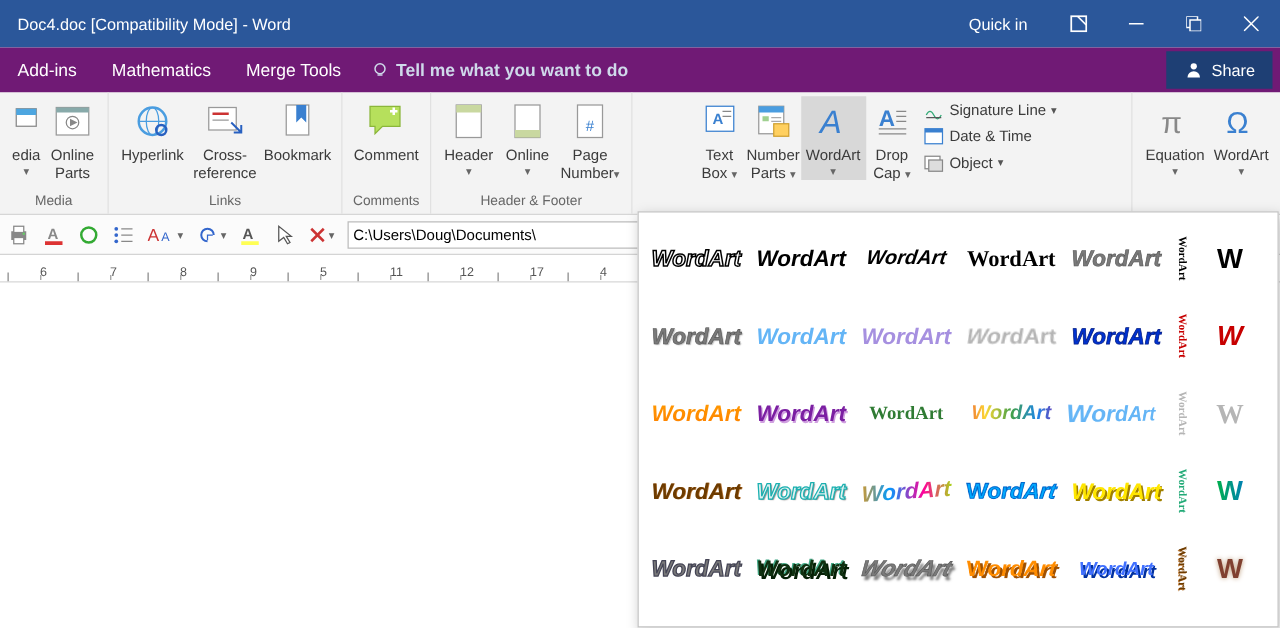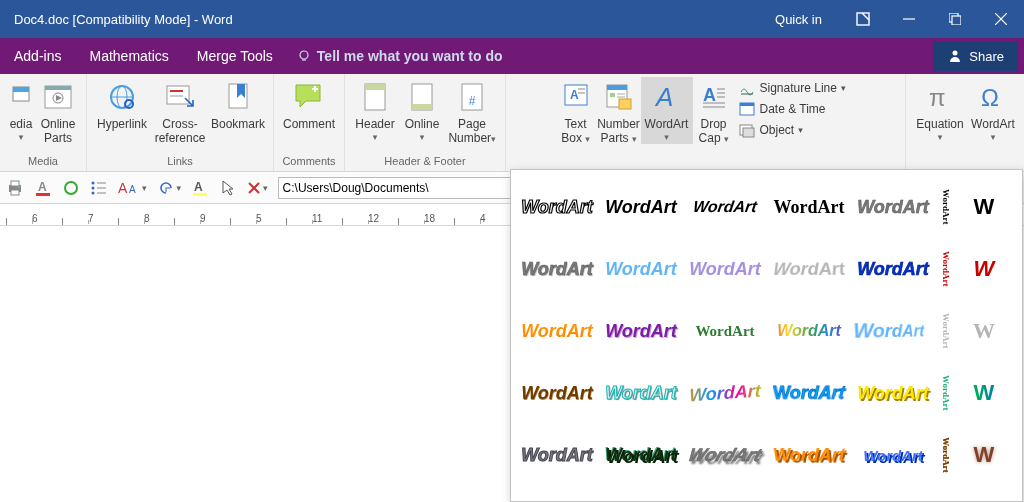--- a/index.html
+++ b/index.html
@@ -448,21 +448,21 @@
       <span>11</span>
       <span class="tick t1"></span>
       <span class="tick t2"></span>
     </span>
   <span class="maj">
       <span>12</span>
       <span class="tick t1"></span>
       <span class="tick t2"></span>
     </span>
   <span class="maj">
-      <span>18</span>
+      <span>17</span>
       <span class="tick t1"></span>
       <span class="tick t2"></span>
     </span>
   <span class="maj">
       <span>4</span>
       <span class="tick t1"></span>
       <span class="tick t2"></span>
     </span>
 </div>
 

